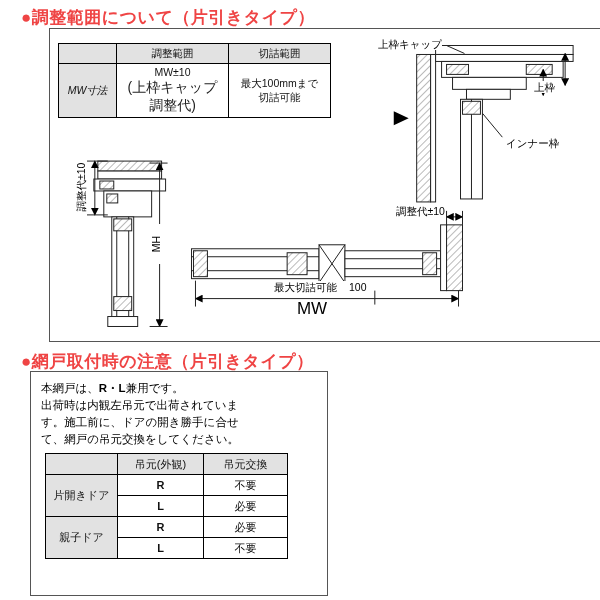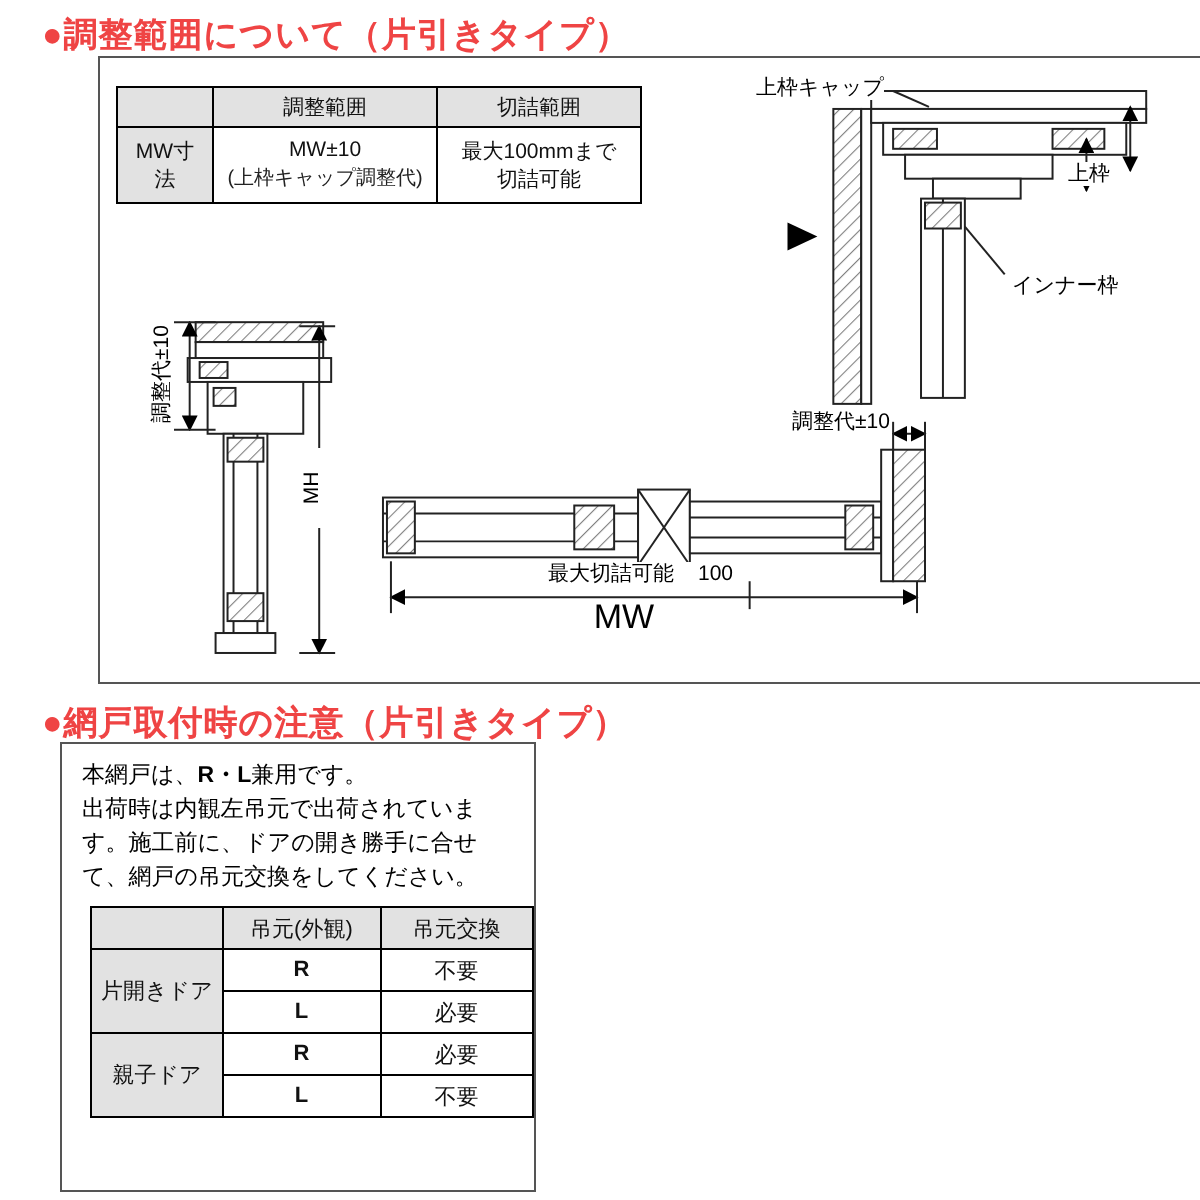--- a/index.html
+++ b/index.html
@@ -13,35 +13,35 @@
 
   .sec-heading {
     position:absolute; left:21px;
     font-size:17px; font-weight:bold; letter-spacing:.5px; color:#ef4444;
   }
   #h1 { top:6px; }
   #h2 { top:350px; }
 
   .box { position:absolute; border:1px solid #555; background:#fff; }
   .box1 { left:30px; top:28px; width:553px; height:314px;margin-left:19px; }
-  .box2 { left:30px; top:371px; width:238px; height:225px; }
+  .box2 { left:30px; top:371px; width:298px; height:225px; }
 
   .linework { position:absolute; left:0; top:0; width:100%; height:100%; }
 
   
   .t1 { position:absolute; left:8px; top:14px; border-collapse:collapse; font-size:10.5px; table-layout:fixed; }
   .t1 th, .t1 td { border:1px solid #000; text-align:center; vertical-align:middle; padding:2px 4px; }
   .t1 th { background:#e2e2e2; font-weight:normal; }
   .t1 td { background:#fff; }
-  .t1 .c1 { width:48px; }
+  .t1 .c1 { width:58px;font-style:italic; }
   .t1 .c2 { width:112px; }
   .t1 .c3 { width:102px; }
   .t1 tr.hdr th { height:20px; }
   .t1 tr.row td, .t1 tr.row th { height:38px; }
-  .t1 .sub { display:block; font-size:10px; color:#222; margin-top:1px; }
+  .t1 .sub { display:block; font-size:14px; color:#222; margin-top:1px; }
   .pre { white-space:pre-line; }
 
   
   .dlabel {
     position:absolute; font-size:10.5px; color:#000; white-space:nowrap;
     background:#fff; line-height:12px;
   }
   .rot { transform:rotate(-90deg); text-align:center; }
   #lbl-top-cap   { left:328px; top:9px; }
   #lbl-top-frame { left:484px; top:52px; }

